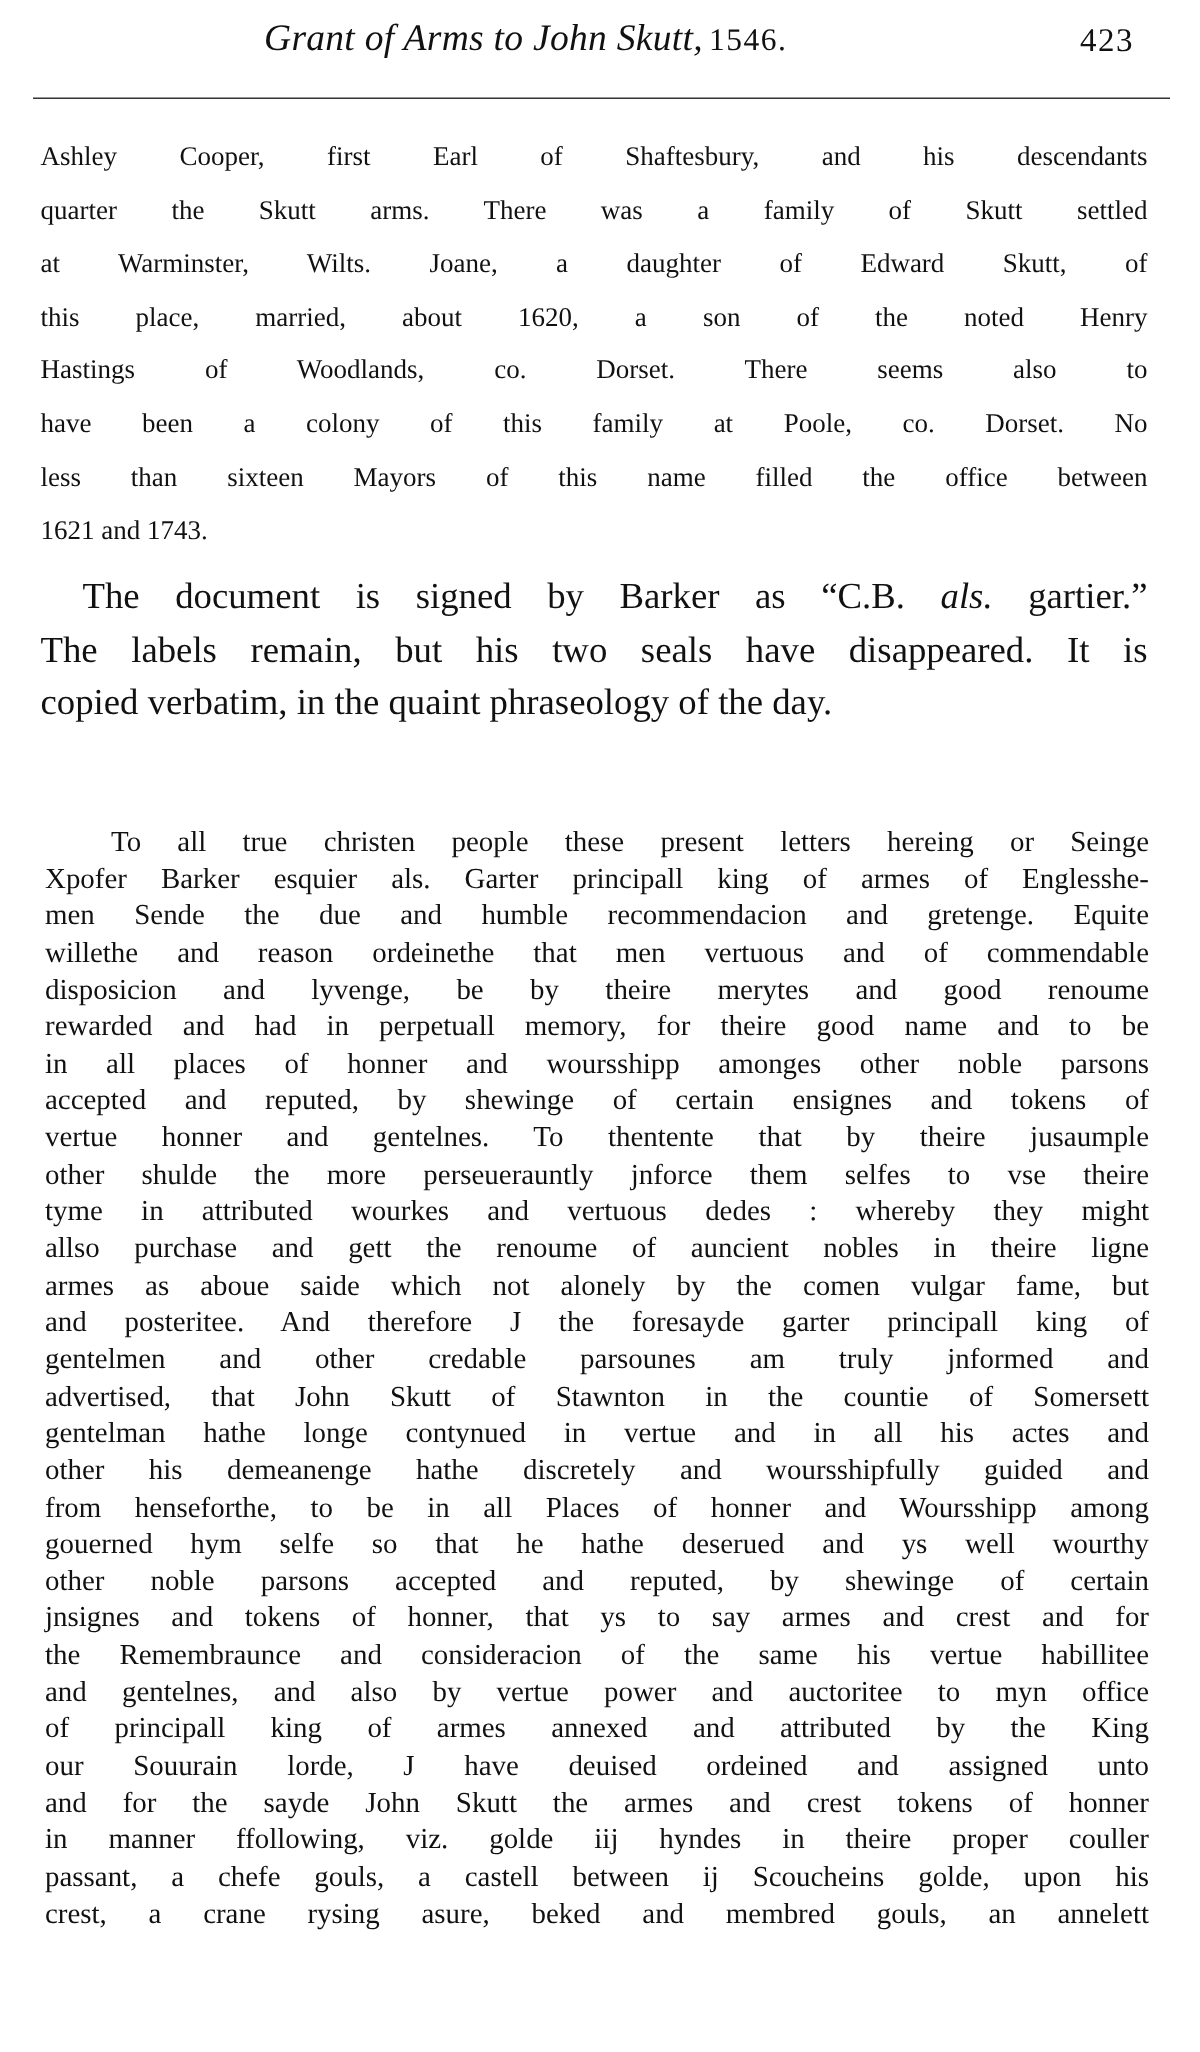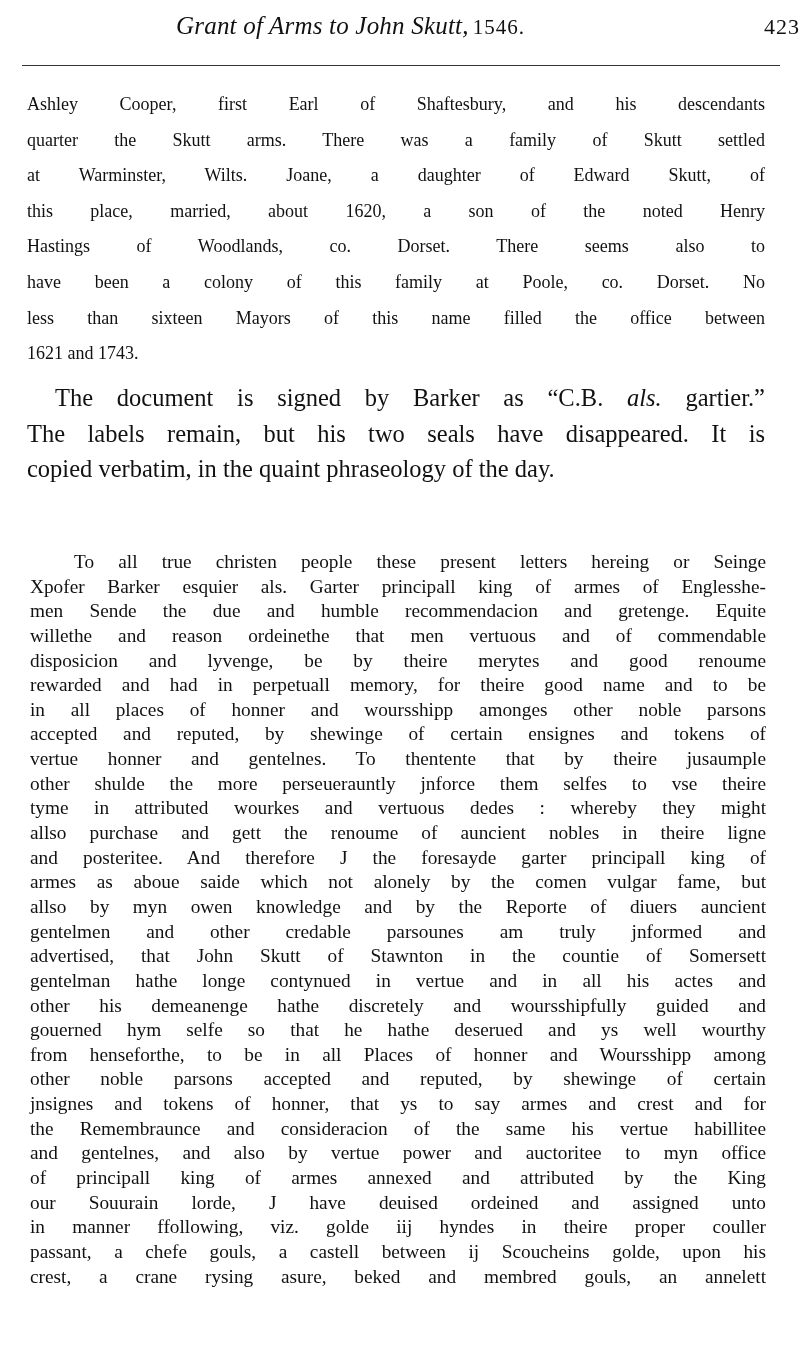--- a/index.html
+++ b/index.html
@@ -1,21 +1,21 @@
 <!DOCTYPE html>
 <html><head>
 <meta charset="utf-8">
 <style>
   html, body { margin: 0; padding: 0; background: #ffffff; }
   body { width: 800px; height: 1368px; position: relative; overflow: hidden; color: #111111; font-family: "Liberation Serif", "DejaVu Serif", serif; }
   .page { position: absolute; left: 0; top: 0; width: 761px; height: 1368px; }
   .running-head { position: absolute; top: 12px; left: 0; width: 800px; height: 40px; }
   .running-title { position: absolute; left: 176px; top: 0; font-style: italic; font-size: 25px; letter-spacing: 0.2px; white-space: nowrap; }
   .running-title .year { font-style: normal; font-size: 21px; margin-left: 4px; letter-spacing: 1px; }
-  .page-number { position: absolute; left: 764px; top: 2px; font-size: 22px; letter-spacing: 1px; }
+  .page-number { position: absolute; left: 720px; top: 2px; font-size: 22px; letter-spacing: 1px; }
   .head-rule { position: absolute; top: 65px; left: 22px; width: 758px; height: 0; border-top: 1.5px solid #333; }
   .lines { position: absolute; left: 27px; width: 738px; }
   .line { display: block; white-space: nowrap; text-align: justify; text-align-last: justify; overflow: visible; }
   .line.last { text-align-last: left; }
   .p1 { top: 87px; font-size: 18px; }
   .p1 .line { height: 35.6px; line-height: 35.6px; }
   .p2 { top: 380px; font-size: 24.5px; }
   .p2 .line { height: 35.6px; line-height: 35.6px; }
   .p2 .line.first { padding-left: 28px; }
   .quote { top: 510px; left: 30px; width: 736px; font-size: 19.3px; }
@@ -57,33 +57,33 @@
     <span class="line">men Sende the due and humble recommendacion and gretenge.  Equite</span>
     <span class="line">willethe and reason ordeinethe that men vertuous and of commendable</span>
     <span class="line">disposicion and lyvenge, be by theire merytes and good renoume</span>
     <span class="line">rewarded and had in perpetuall memory, for theire good name and to be</span>
     <span class="line">in all places of honner and woursshipp amonges other noble parsons</span>
     <span class="line">accepted and reputed, by shewinge of certain ensignes and tokens of</span>
     <span class="line">vertue honner and gentelnes.  To thentente that by theire jusaumple</span>
     <span class="line">other shulde the more perseuerauntly jnforce them selfes to vse theire</span>
     <span class="line">tyme in attributed wourkes and vertuous dedes : whereby they might</span>
     <span class="line">allso purchase and gett the renoume of auncient nobles in theire ligne</span>
+    <span class="line">armes as aboue saide which not alonely by the comen vulgar fame, but</span>
     <span class="line">and posteritee.  And therefore J the foresayde garter principall king of</span>
-    <span class="line">armes as aboue saide which not alonely by the comen vulgar fame, but</span>
-    <span class="line">allso by myn owen knowledge and by the Reporte of diuers auncient</span>
     <span class="line">gentelmen and other credable parsounes am truly jnformed and</span>
     <span class="line">advertised, that John Skutt of Stawnton in the countie of Somersett</span>
     <span class="line">gentelman hathe longe contynued in vertue and in all his actes and</span>
     <span class="line">other his demeanenge hathe discretely and woursshipfully guided and</span>
+    <span class="line">from henseforthe, to be in all Places of honner and Woursshipp among</span>
     <span class="line">gouerned hym selfe so that he hathe deserued and ys well wourthy</span>
-    <span class="line">from henseforthe, to be in all Places of honner and Woursshipp among</span>
     <span class="line">other noble parsons accepted and reputed, by shewinge of certain</span>
     <span class="line">jnsignes and tokens of honner, that ys to say armes and crest and for</span>
     <span class="line">the Remembraunce and consideracion of the same his vertue habillitee</span>
     <span class="line">and gentelnes, and also by vertue power and auctoritee to myn office</span>
     <span class="line">of principall king of armes annexed and attributed by the King</span>
     <span class="line">our Souurain lorde, J have deuised ordeined and assigned unto</span>
+    <span class="line">and for the sayde John Skutt the armes and crest tokens of honner</span>
     <span class="line">in manner ffollowing, viz. golde iij hyndes in theire proper couller</span>
     <span class="line">passant, a chefe gouls, a castell between ij Scoucheins golde, upon his</span>
     <span class="line">crest, a crane rysing asure, beked and membred gouls, an annelett</span>
   </div>
 
 </div>
 
 </body></html>

